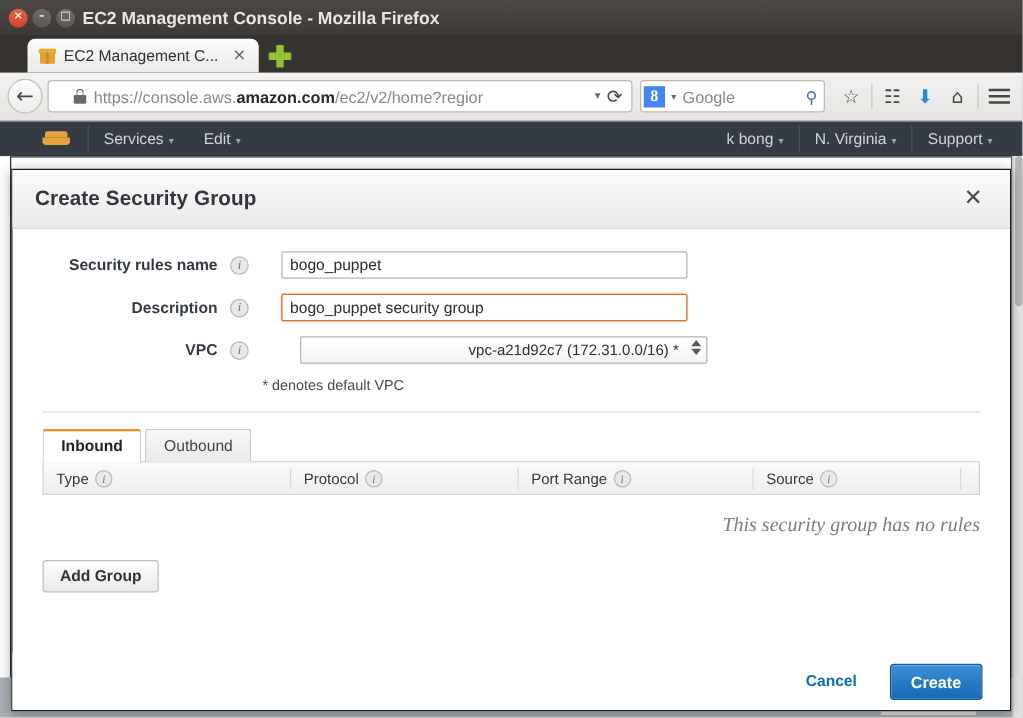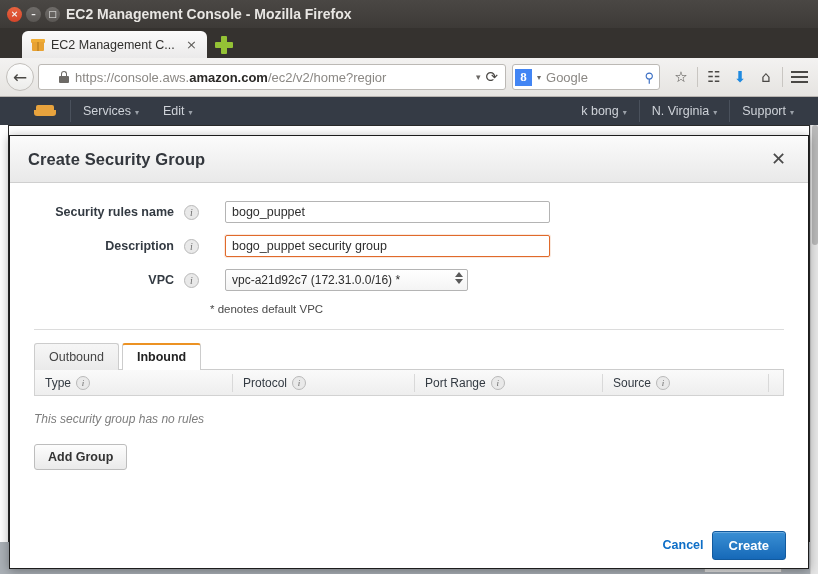--- a/index.html
+++ b/index.html
@@ -269,28 +269,28 @@
     padding: 0 6px;
     font-family: "Liberation Sans", sans-serif;
     background: #fff;
   }
   .form-input.focused {
     border: 1px solid #e06a2b;
     box-shadow: 0 0 0 1px rgba(224,106,43,.15);
     outline: none;
   }
   .form-select {
-    margin-left: 26px;
-    width: 243px; height: 22px;
+    margin-left: 41px;
+    width: 326px; height: 22px;
     border: 1px solid #b4b4b4; border-radius: 2px;
     background: linear-gradient(to bottom,#ffffff,#f4f4f4);
     font-size: 12px; color: #2e2e2e;
     padding: 0 22px 0 6px;
     position: relative;
-    display: flex; align-items: center;
+    display: flex; align-items: center; justify-content: flex-end;
   }
   .spin {
     position: absolute; right: 4px; top: 2px;
     display:flex; flex-direction:column; gap:2px;
     align-items:center;
   }
   .spin i { display:block; width:0; height:0; border-left:4px solid transparent; border-right:4px solid transparent;}
   .spin i.up { border-bottom: 5px solid #5a5a5a; }
   .spin i.dn { border-top: 5px solid #5a5a5a; }
 
@@ -337,35 +337,35 @@
   .rth {
     font-size: 12px; font-weight: normal; color: #333a42;
     display: flex; align-items: center; gap: 5px;
     padding: 0 0 0 10px;
     border-right: 1px solid #d9d9d9;
     height: 18px;
   }
   .rth:last-child { border-right: none; }
   .rth .info-i { width:14px; height:14px; font-size:9px; flex:0 0 14px;}
   .rtable-empty {
-    text-align: left; font-size: 12px; color: #7d7d7d;
-    font-style: italic; padding: 16px 0 0 0;
+    text-align: right; font-size: 16px; color: #7d7d7d;
+    font-style: italic; padding: 16px 0 0 0; font-family: Liberation Serif, serif;
   }
   .addrule {
     margin-top: 18px;
     padding: 5px 13px;
     font-size: 12.5px; font-weight: bold; color: #333;
     background: linear-gradient(to bottom,#fdfdfd,#eaeaea);
     border: 1px solid #bdbdbd; border-radius: 3px;
     display: inline-block;
   }
   .modal-footer {
     height: 46px; flex: 0 0 46px;
     display: flex; align-items: center; justify-content: flex-end;
-    padding: 0 22px; gap: 8px;
+    padding: 0 22px; gap: 26px;
     background: #fff;
   }
   .cancel-link {
     font-size: 12.5px; color: #0d6ec7; font-weight: bold;
   }
   .create-btn {
     background: linear-gradient(to bottom,#3a8fd4 0%, #1669b8 100%);
     border: 1px solid #125a9e;
     border-radius: 3px;
     color: #fff; font-size: 13px; font-weight: bold;
@@ -508,22 +508,22 @@
                   <i class="dn"></i>
                 </span>
             </div>
           </div>
 
           <div class="hint">* denotes default VPC</div>
           <div class="divider"></div>
 
 
           <div class="tabs">
+            <div class="rtab active">Inbound</div>
             <div class="rtab">Outbound</div>
-            <div class="rtab active">Inbound</div>
           </div>
 
           <div class="rtable-head">
             <div class="rth" style="flex:0 0 198px">
               <span>Type</span>
               <span class="info-i">i</span>
             </div>
             <div class="rth" style="flex:0 0 182px">
               <span>Protocol</span>
               <span class="info-i">i</span>

